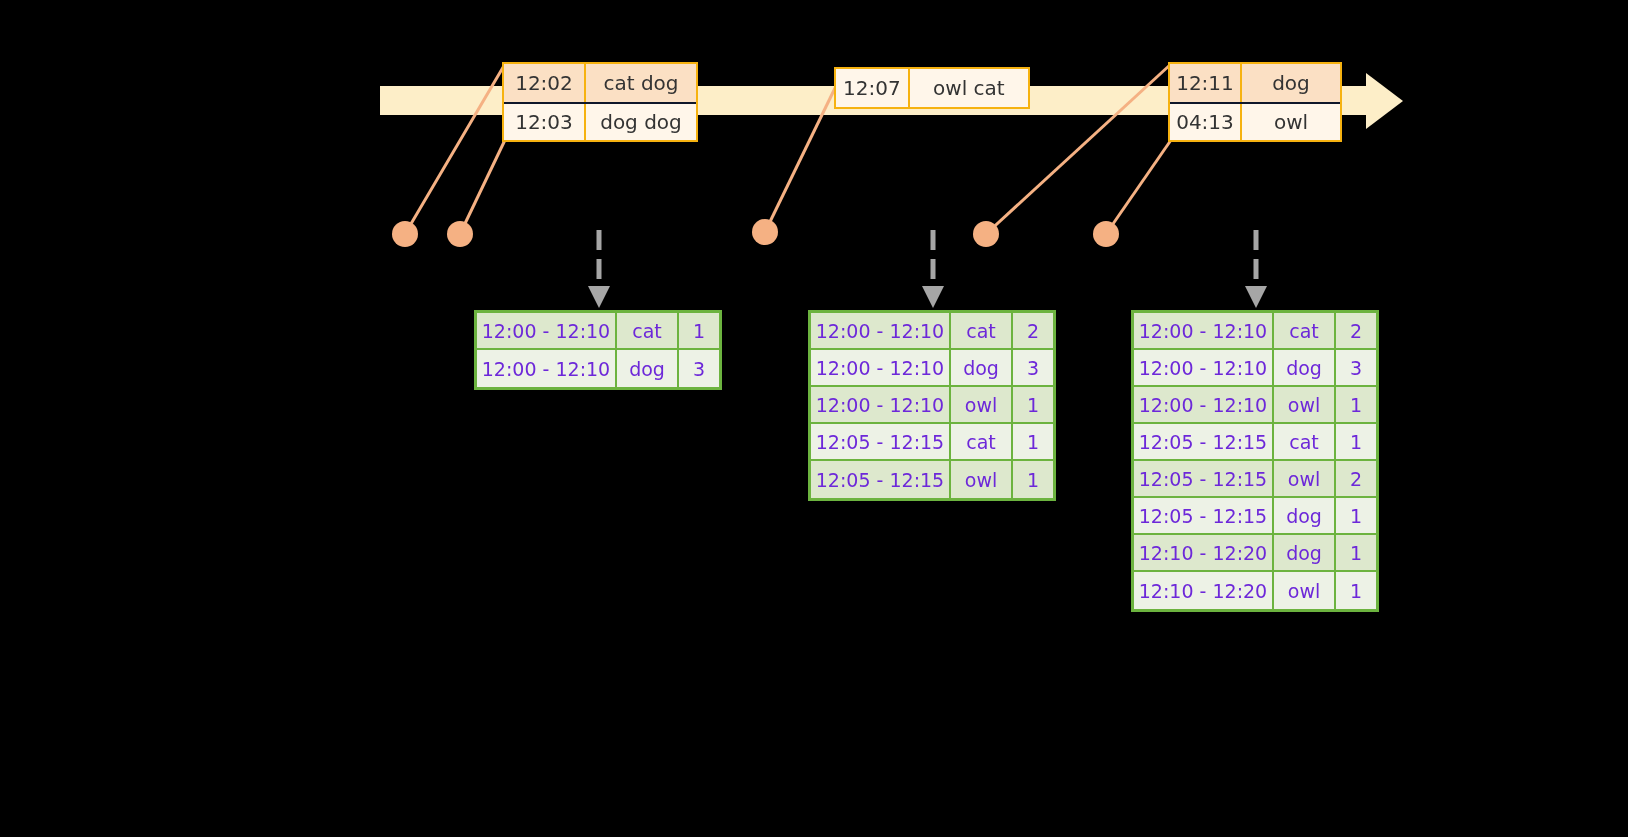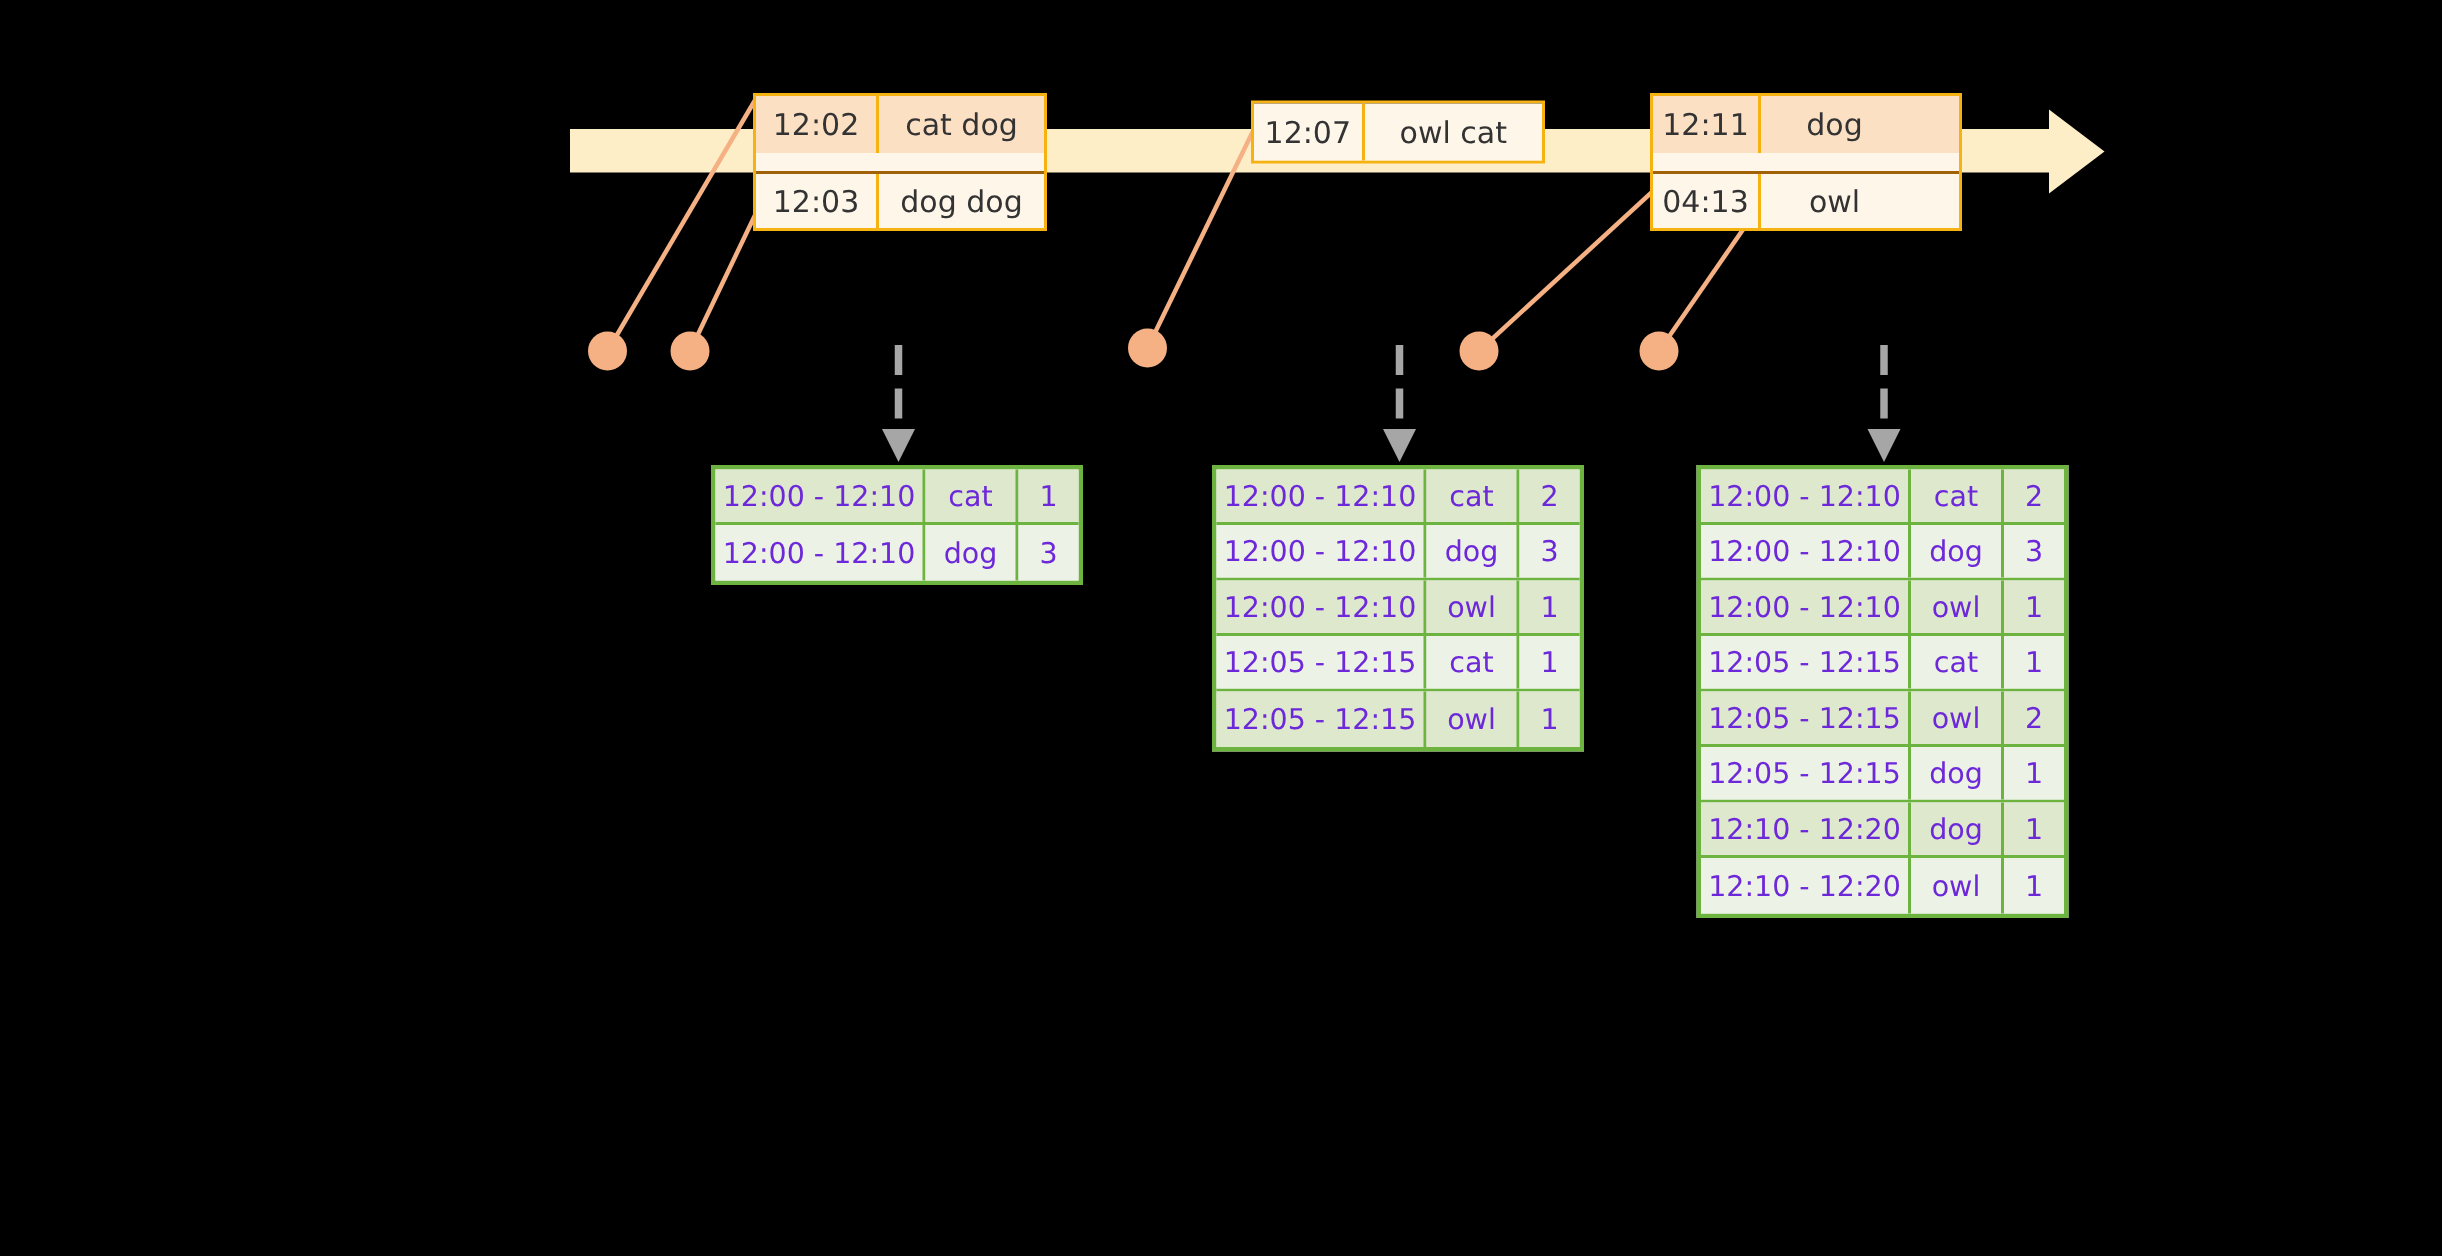--- a/index.html
+++ b/index.html
@@ -44,21 +44,21 @@
     box-sizing: border-box;
     background: #fff6ea;
   }
   .event-row {
     display: flex;
     height: 38px;
     box-sizing: border-box;
   }
   .event-row.shaded { background: #fbe0c4; }
   .event-row.plain  { background: #fff6ea; }
-  .event-row + .event-row { border-top: 2px solid #a16207; margin-top: 12px; }
+  .event-row + .event-row { border-top: 2px solid #0f172a; }
   .ev-time {
     display: flex;
     align-items: center;
     justify-content: center;
     font-size: 20px;
     color: #333333;
     border-right: 2px solid #f6b210;
     box-sizing: border-box;
   }
   .ev-words {
@@ -71,21 +71,21 @@
   }
 
   #event-box-1 { left: 502px; top: 62px; width: 196px; }
   #event-box-1 .ev-time  { width: 82px; }
   #event-box-1 .ev-words { width: 110px; }
 
   #event-box-2 { left: 834px; top: 67px; width: 196px; }
   #event-box-2 .ev-time  { width: 82px; }
   #event-box-2 .ev-words { width: 132px; border-radius: 19px; }
 
-  #event-box-3 { left: 1100px; top: 62px; width: 208px; }
+  #event-box-3 { left: 1168px; top: 62px; width: 174px; }
   #event-box-3 .ev-time  { width: 72px; }
   #event-box-3 .ev-words { width: 98px; }
 
   
   #connectors {
     position: absolute;
     left: 0; top: 0;
     width: 1628px;
     height: 837px;
     pointer-events: none;

